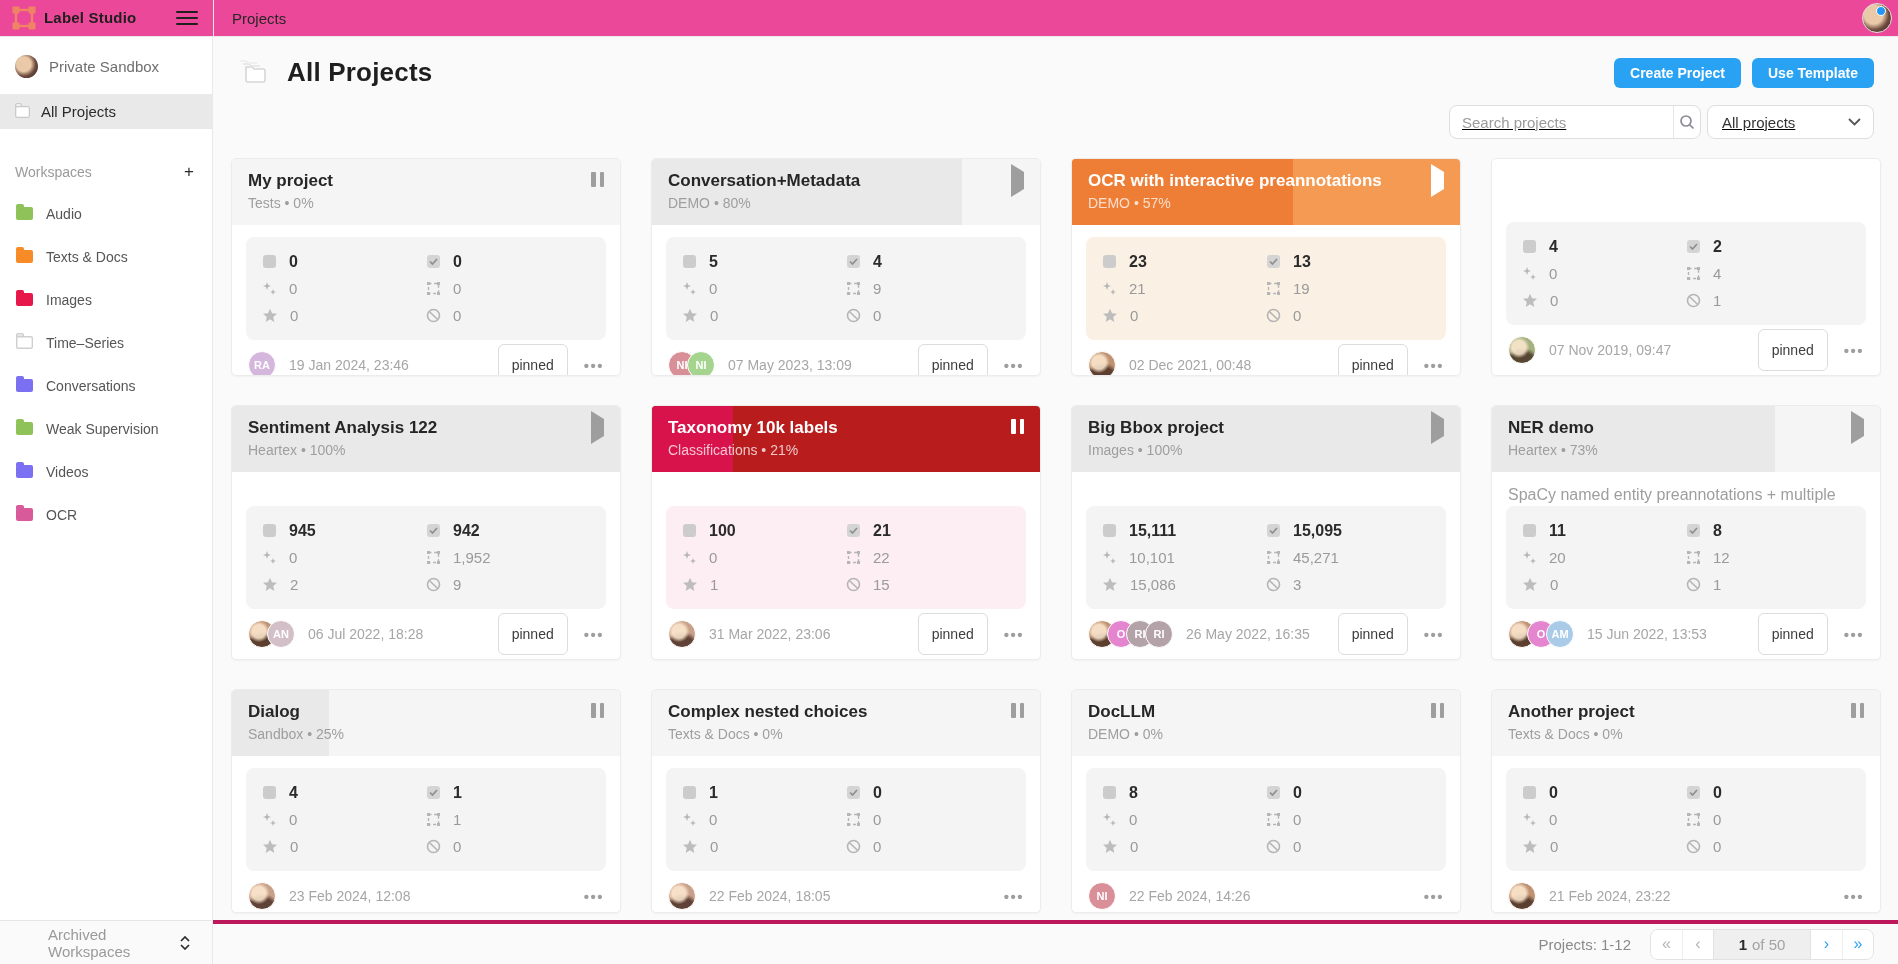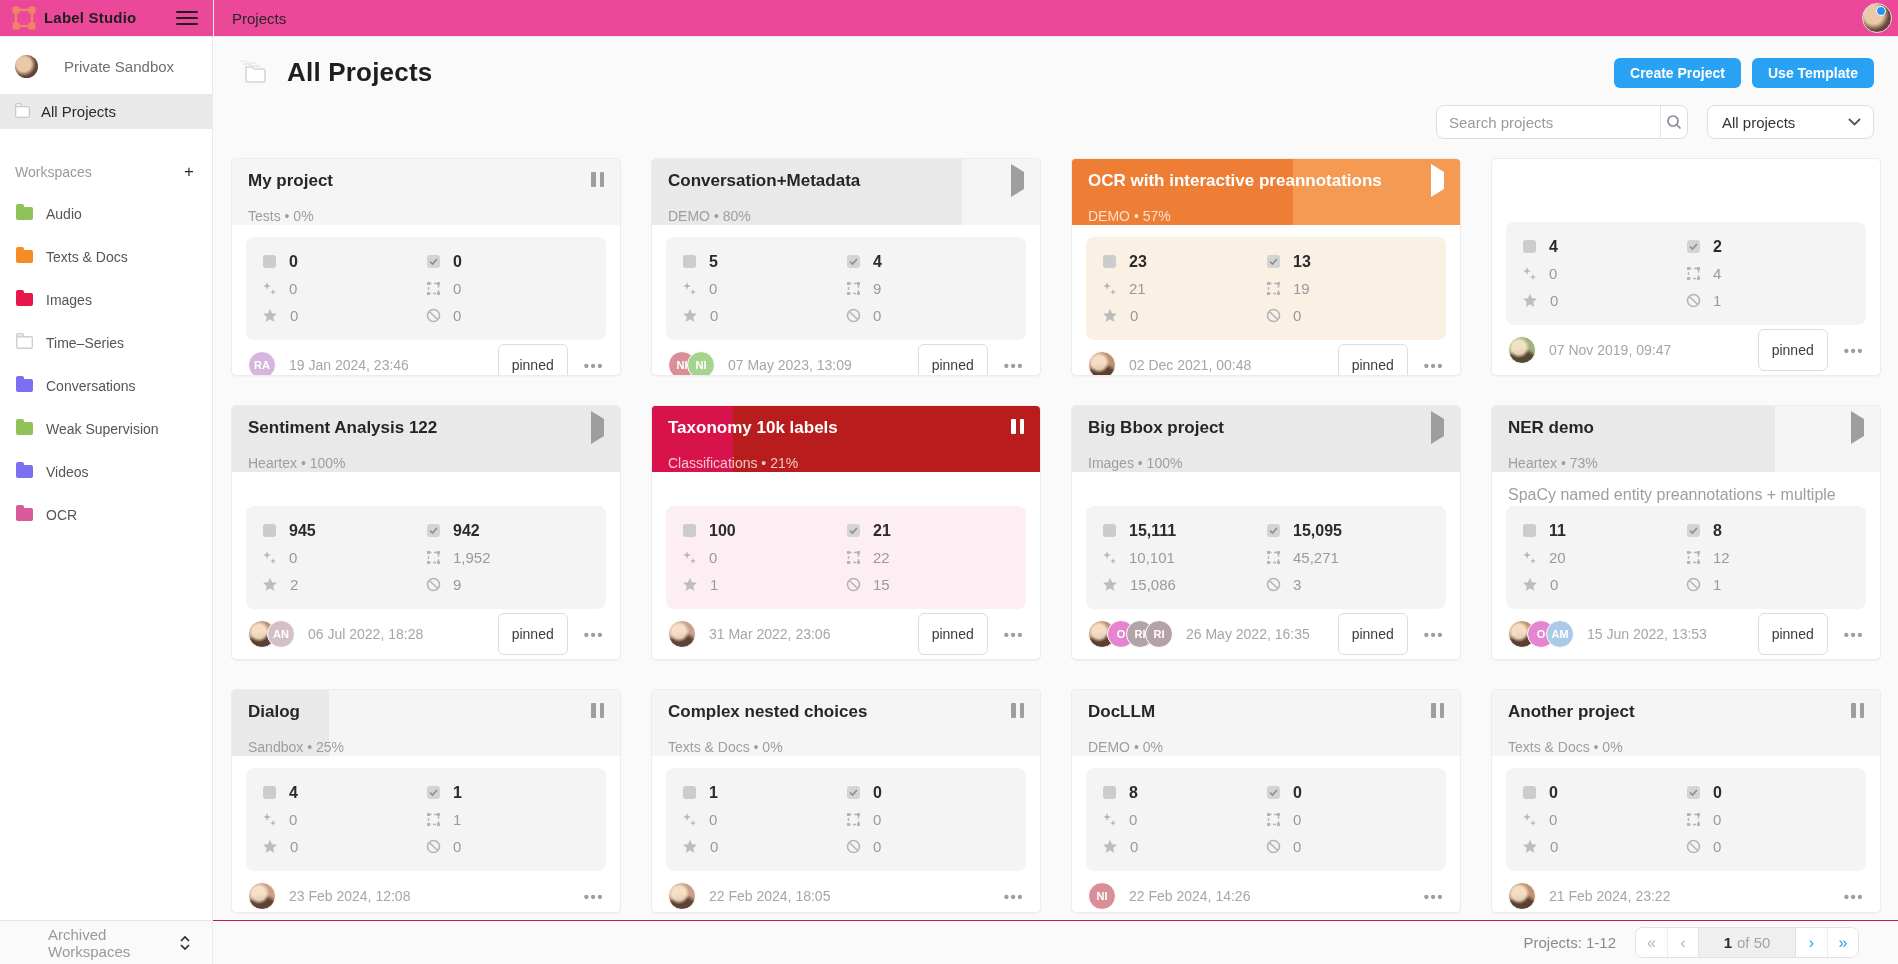--- a/index.html
+++ b/index.html
@@ -12,21 +12,21 @@
   .hamburger { position:absolute; left:176px; top:9px; width:22px; height:18px; display:flex; flex-direction:column; justify-content:space-between; cursor:pointer; padding:2px 0; }
   .hamburger span { height:2.4px; background:#1f1f1f; border-radius:2px; }
   .topbar-divider { position:absolute; left:213px; top:0; bottom:0; width:1px; background:#e9e9e9; }
   .breadcrumb { position:absolute; left:232px; top:10px; font-size:15px; color:#262626; }
   .topbar-avatar { position:absolute; right:6px; top:3px; width:30px; height:30px; border-radius:50%;
       background:radial-gradient(circle at 38% 38%, #e9c9a8 0 38%, #6d4a3c 62%, #3c2a26 100%); border:1px solid #e0e0e0; }
   .notif-dot { position:absolute; right:5px; top:2px; width:10px; height:10px; border-radius:50%; background:#2196f3; border:1.5px solid #fff; }
 
   
   .sidebar { position:absolute; top:37px; left:0; width:213px; bottom:44px; background:#fff; border-right:1px solid #e9e9e9; }
-  .side-user { display:flex; align-items:center; gap:26px; margin:18px 0 16px 15px; cursor:pointer; }
+  .side-user { display:flex; align-items:center; gap:11px; margin:18px 0 16px 15px; cursor:pointer; }
   .side-user .av-photo { width:23px; height:23px; border-radius:50%;
       background:radial-gradient(circle at 38% 40%, #e9c9a8 0 36%, #6d4a3c 60%, #352522 100%); }
   .side-user-name { font-size:15px; color:#6f6f6f; }
   .side-all { display:flex; align-items:center; gap:11px; margin:12px 0 0 0; padding:9px 0 9px 15px; background:#e9e9e9; cursor:pointer; }
   .side-all-label { font-size:15px; color:#2b2b2b; }
   .ws-head { display:flex; align-items:center; justify-content:space-between; margin:32px 14px 0 15px; }
   .ws-title { font-size:14px; color:#9a9a9a; }
   .ws-add { font-size:17px; color:#2b2b2b; cursor:pointer; line-height:1; padding:2px 4px; }
   .ws-list { margin-top:10px; }
   .ws-item { display:flex; align-items:center; gap:13px; height:43px; padding-left:16px; cursor:pointer; }
@@ -43,36 +43,36 @@
   .sort-icon { display:flex; flex-direction:column; gap:2px; }
   .sort-icon svg { display:block; }
 
   
   .main { position:absolute; top:37px; left:214px; right:0; bottom:44px; background:#fafafa; overflow:hidden; }
   .page-head { display:flex; align-items:center; justify-content:space-between; padding:20px 24px 0 24px; }
   .page-title-wrap { display:flex; align-items:center; gap:18px; }
   .page-title { font-size:26px; font-weight:700; color:#1f1f1f; letter-spacing:.2px; }
   .btn-row { display:flex; gap:11px;justify-content:center; }
   .btn-blue { background:#2aa2f4; color:#fff; font-size:14px; font-weight:700; border:none; border-radius:6px; padding:7px 16px; cursor:pointer; font-family:inherit; }
-  .search-row { display:flex; justify-content:flex-end; align-items:center; gap:19px; padding:17px 24px 0 24px; }
+  .search-row { display:flex; justify-content:flex-end; align-items:center; gap:6px; padding:17px 24px 0 24px;text-decoration:underline; }
   .search-box { display:flex; align-items:stretch; width:252px; height:34px; background:#fff; border:1px solid #dedede; border-radius:8px; overflow:hidden; }
   .search-box input { flex:1; border:none; outline:none; padding:0 12px; font-size:15px; color:#333; font-family:inherit; background:transparent; }
   .search-box input::placeholder { color:#9a9a9a; }
   .search-btn { width:40px; display:flex; align-items:center; justify-content:center; border-left:1px solid #e6e6e6; cursor:pointer; }
   .filter-select { display:flex; align-items:center; justify-content:space-between; width:167px; height:34px; background:#fff; border:1px solid #dedede; border-radius:8px; padding:0 12px 0 14px; cursor:pointer; }
   .filter-value { font-size:15px; color:#333; }
 
   
   .grid { display:grid; grid-template-columns:repeat(4, 390px); grid-template-rows:218px 255px 224px; gap:29px 30px; margin:19px 0 0 17px; }
   .card { background:#fff; border:1px solid #ececec; border-radius:5px; box-shadow:0 1px 2px rgba(0,0,0,.04); display:flex; flex-direction:column; overflow:hidden; cursor:pointer; }
   .card-header { position:relative; height:66px; flex:0 0 auto; background:#f5f5f5; }
   .progress { position:absolute; top:0; left:0; bottom:0; background:#e9e9e9; }
   .head-inner { position:relative; z-index:1; padding:12px 16px 0 16px; }
   .card-title { font-size:17px; font-weight:700; color:#262626; white-space:nowrap; overflow:hidden; }
-  .card-meta { font-size:14px; color:#9e9e9e; margin-top:17px; }
+  .card-meta { font-size:14px; color:#9e9e9e; margin-top:4px; }
   .state-icon { position:absolute; z-index:1; right:16px; top:13px; }
   .pause-icon { display:flex; gap:4px; }
   .pause-icon i { display:block; width:4.5px; height:15px; background:#9e9e9e; border-radius:1px; }
   .play-icon { width:0; height:0; border-left:13px solid #9e9e9e; border-top:8px solid transparent; border-bottom:8px solid transparent; }
   .theme-orange .card-header { background:#f59a52; }
   .theme-orange .progress { background:#ee7d35; }
   .theme-red .card-header { background:#b91c1c; }
   .theme-red .progress { background:#d8134b; }
   .theme-orange .card-title, .theme-red .card-title { color:#fff; }
   .theme-orange .card-meta, .theme-red .card-meta { color:rgba(255,255,255,.75); }
@@ -91,21 +91,21 @@
   .card-footer { flex:0 0 auto; height:50px; display:flex; align-items:center; padding:0 16px; }
   .avatars { display:flex; margin-right:12px; }
   .av { width:28px; height:28px; border-radius:50%; display:flex; align-items:center; justify-content:center; font-size:11px; font-weight:700; color:#fff; margin-right:-9px; border:1.5px solid #fff; }
   .av.photo { background-image:radial-gradient(circle at 38% 40%, rgba(255,235,210,.85) 0 30%, rgba(0,0,0,0) 48%), radial-gradient(circle at 50% 115%, rgba(60,35,25,.75) 0 45%, rgba(0,0,0,0) 60%); }
   .card-date { font-size:14px; color:#a6a6a6; margin-left:10px; white-space:nowrap; }
   .foot-right { margin-left:auto; display:flex; align-items:center; gap:16px; }
   .pinned-badge { background:#fff; border:1px solid #dcdcdc; border-radius:6px; padding:12px 13px; font-size:14px; font-weight:500; color:#3d3d3d; cursor:pointer; }
   .more-btn { font-size:15px; font-weight:700; color:#9e9e9e; letter-spacing:1.5px; cursor:pointer; }
 
   
-  .bottombar { position:absolute; bottom:0; left:213px; right:0; height:44px; background:#fafafa; border-top:1px solid #be185d; display:flex; align-items:center; justify-content:flex-end; gap:19px; padding-right:39px; }
+  .bottombar { position:absolute; bottom:0; left:213px; right:0; height:44px; background:#fafafa; border-top:4px solid #be185d; display:flex; align-items:center; justify-content:flex-end; gap:19px; padding-right:24px; }
   .range-label { font-size:15px; color:#8a8a8a; }
   .pager { display:flex; align-items:stretch; height:31px; background:#fff; border:1px solid #e2e2e2; border-radius:8px; overflow:hidden; }
   .pg-btn { width:31px; display:flex; align-items:center; justify-content:center; font-size:16px; cursor:pointer; color:#b5b5b5; background:#fff; border:none; font-family:inherit; }
   .pg-btn + .pg-btn { border-left:1px solid #eee; }
   .pg-btn.active { color:#2aa2f4; }
   .pg-page { width:98px; background:#efefef; display:flex; align-items:center; justify-content:center; gap:5px; font-size:15px; border-left:1px solid #e2e2e2; border-right:1px solid #e2e2e2; }
   .pg-cur { color:#2b2b2b; font-weight:700; }
   .pg-of { color:#a3a3a3; }
 </style>
 </head>

